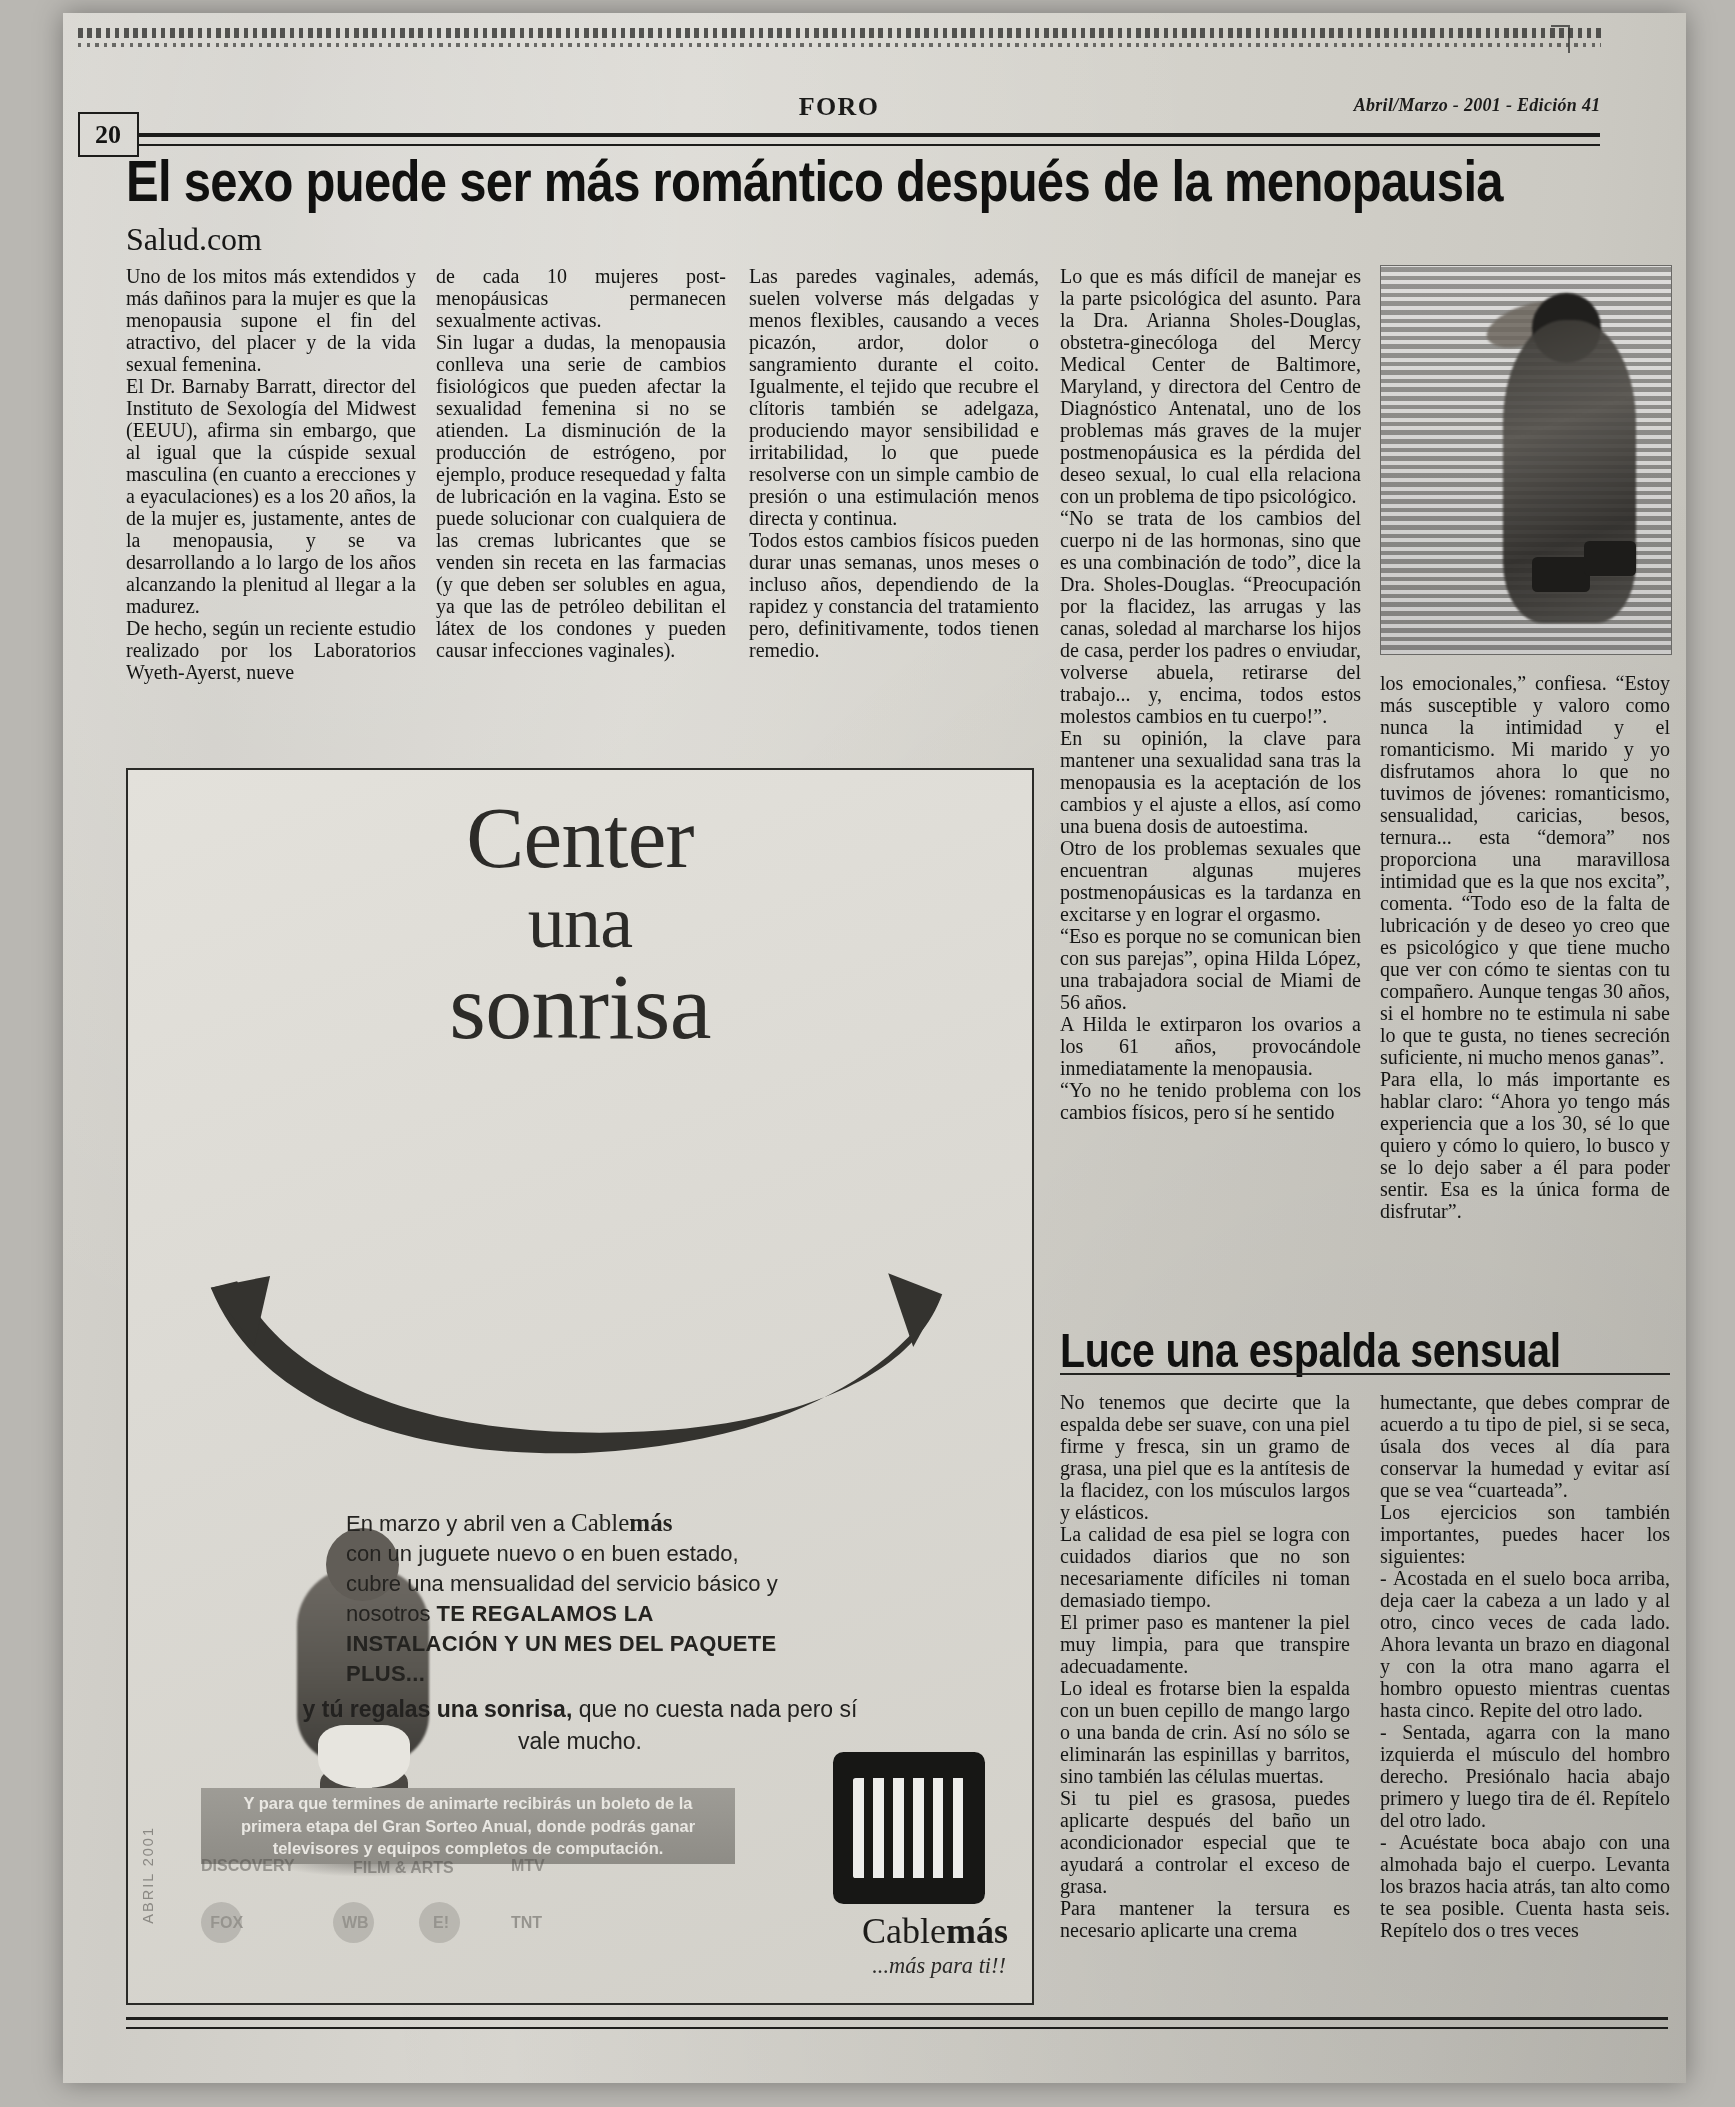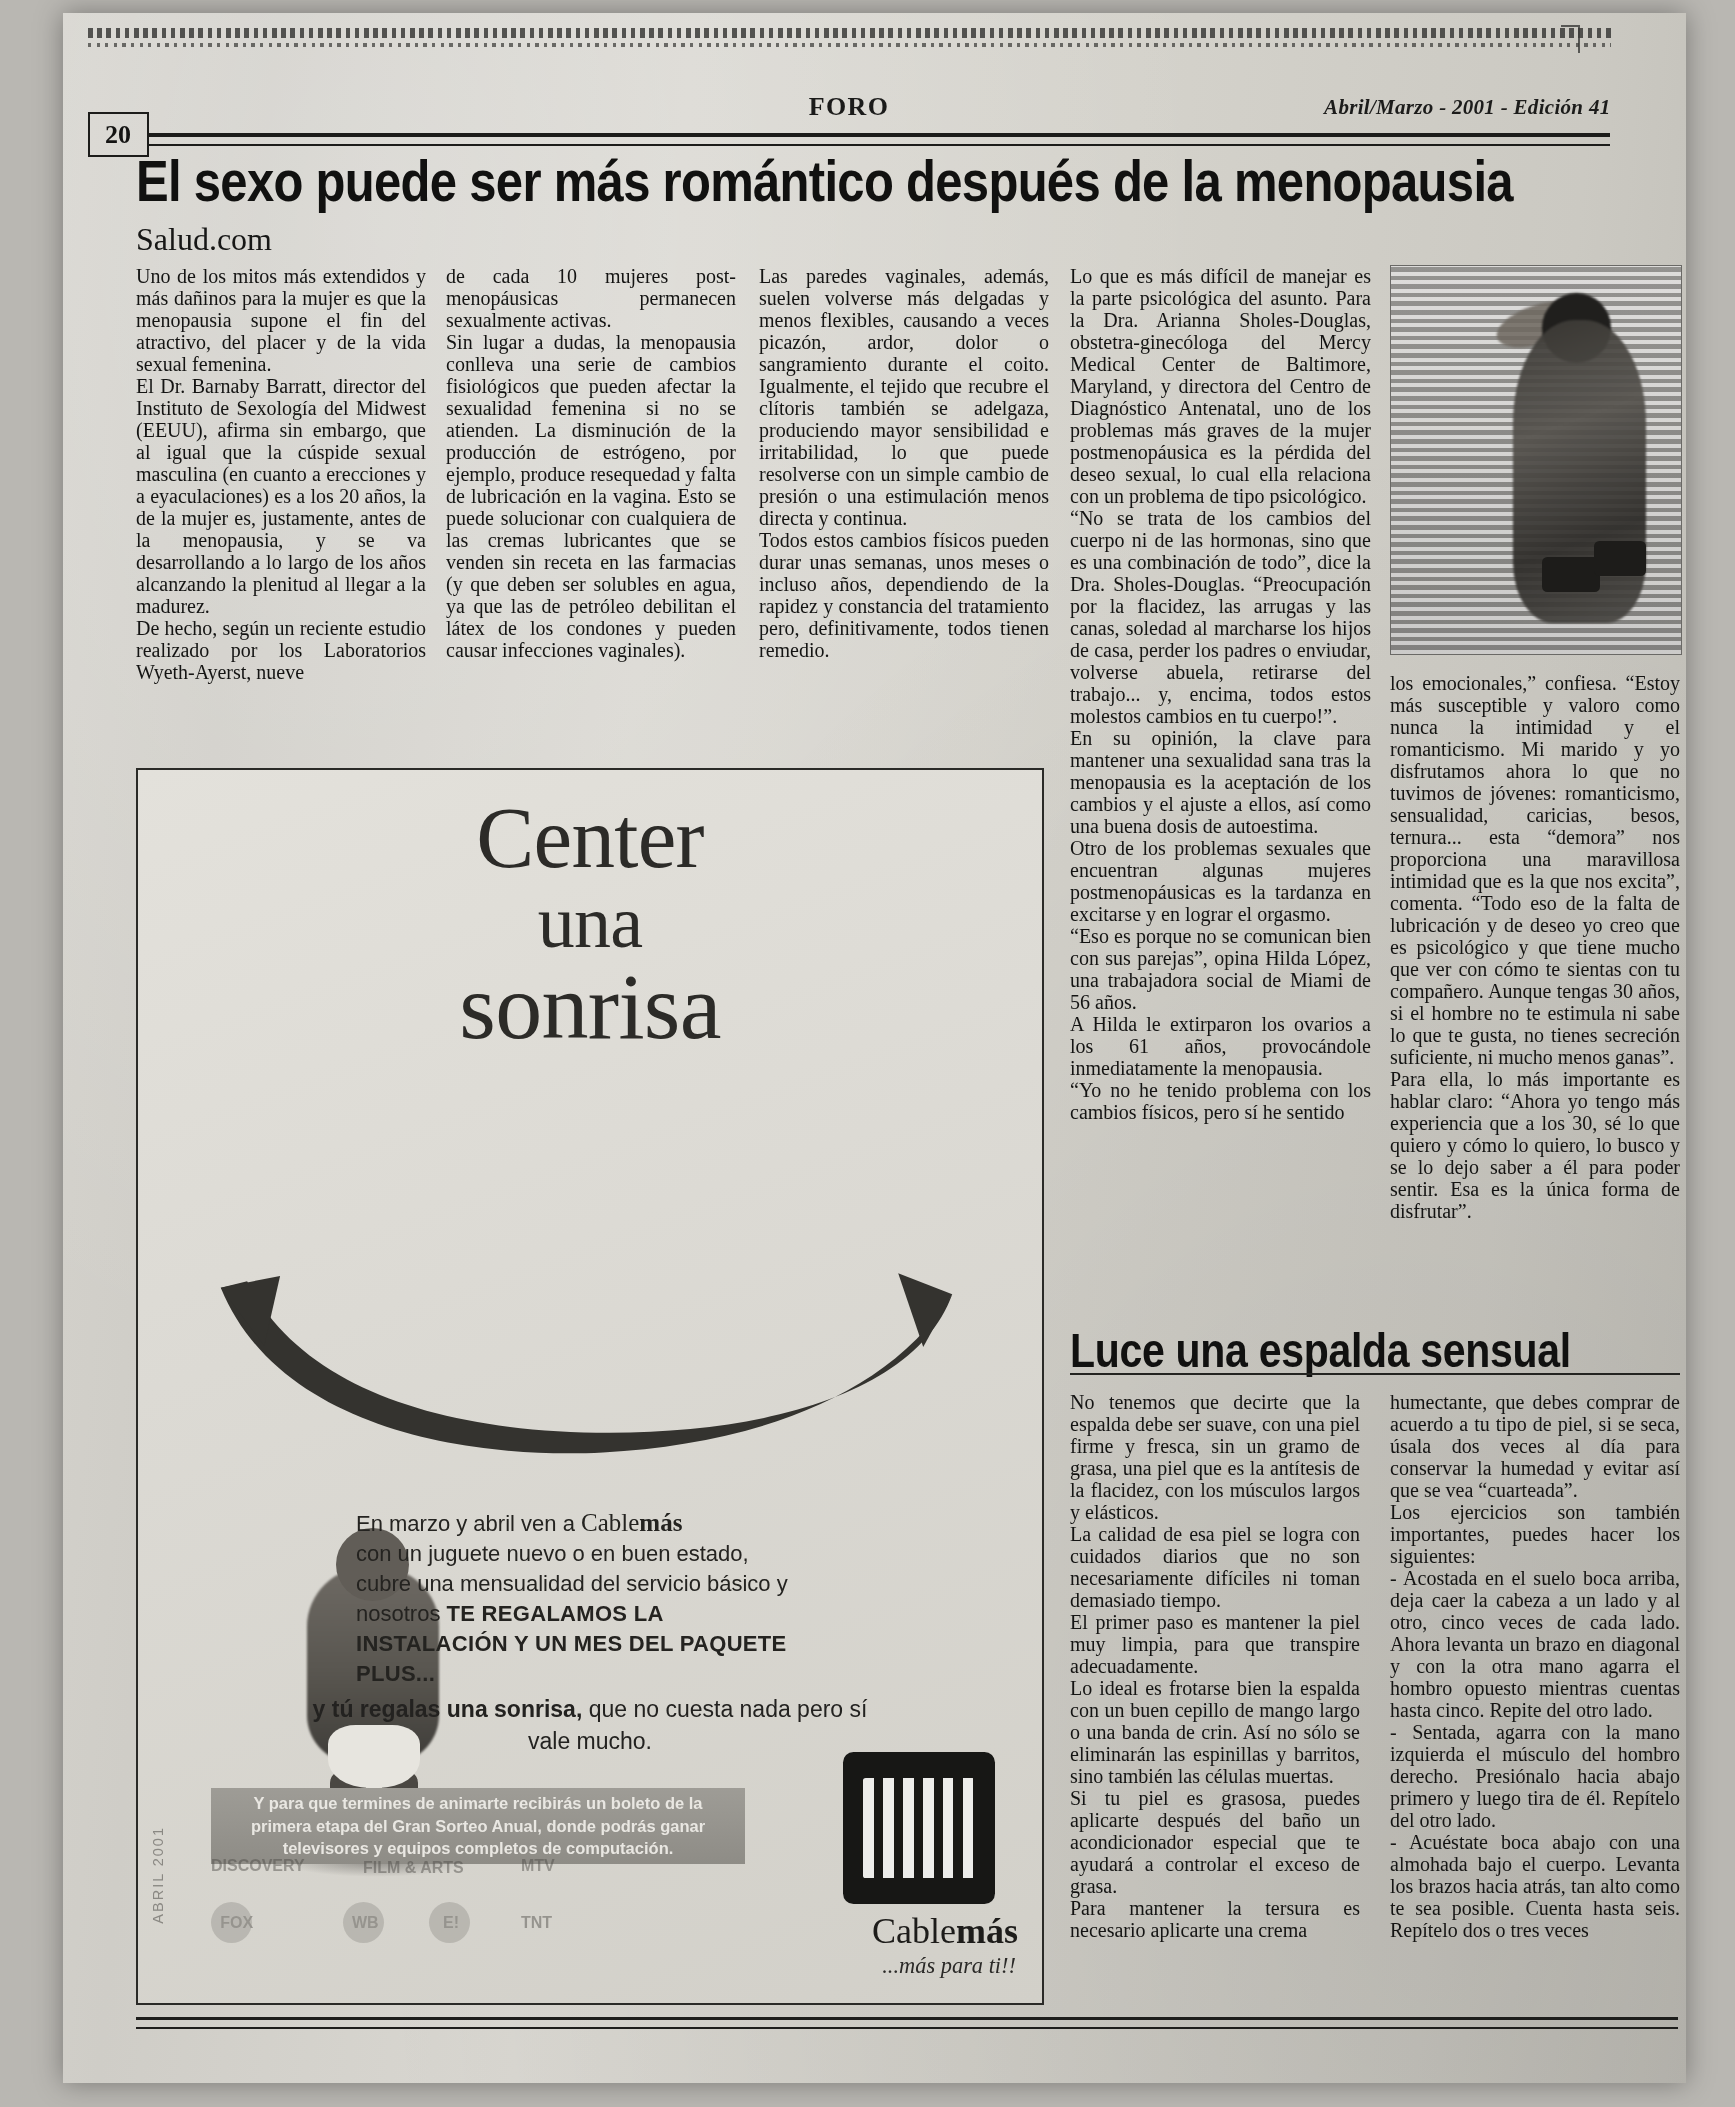--- a/index.html
+++ b/index.html
@@ -32,21 +32,21 @@
     content: "";
     position: absolute;
     inset: 0;
     background:
       radial-gradient(ellipse at 20% 10%, rgba(255,255,255,0.25), rgba(255,255,255,0) 45%),
       radial-gradient(ellipse at 85% 90%, rgba(0,0,0,0.09), rgba(0,0,0,0) 55%);
     pointer-events: none;
   }
   .content {
     position: absolute;
-    left: 73px;
+    left: 63px;
     top: 13px;
     width: 1623px;
     height: 1597px;
   }
 
   
   .top-rule {
     position: absolute;
     left: 14.5px;
     top: 14.5px;
@@ -94,21 +94,21 @@
     letter-spacing: 1.3px;
     color: #1b1b1a;
   }
   .masthead .issue {
     position: absolute;
     right: 0;
     top: 2.6px;
     font-family: "Liberation Serif", serif;
     font-weight: bold;
     font-style: italic;
-    font-size: 21px;
+    font-size: 18px;
     letter-spacing: 0.3px;
     color: #1c1c1b;
   }
   .pagenum-box {
     position: absolute;
     left: 14.5px;
     top: 99px;
     width: 57px;
     height: 41px;
     border: 2.6px solid #1c1c1a;

